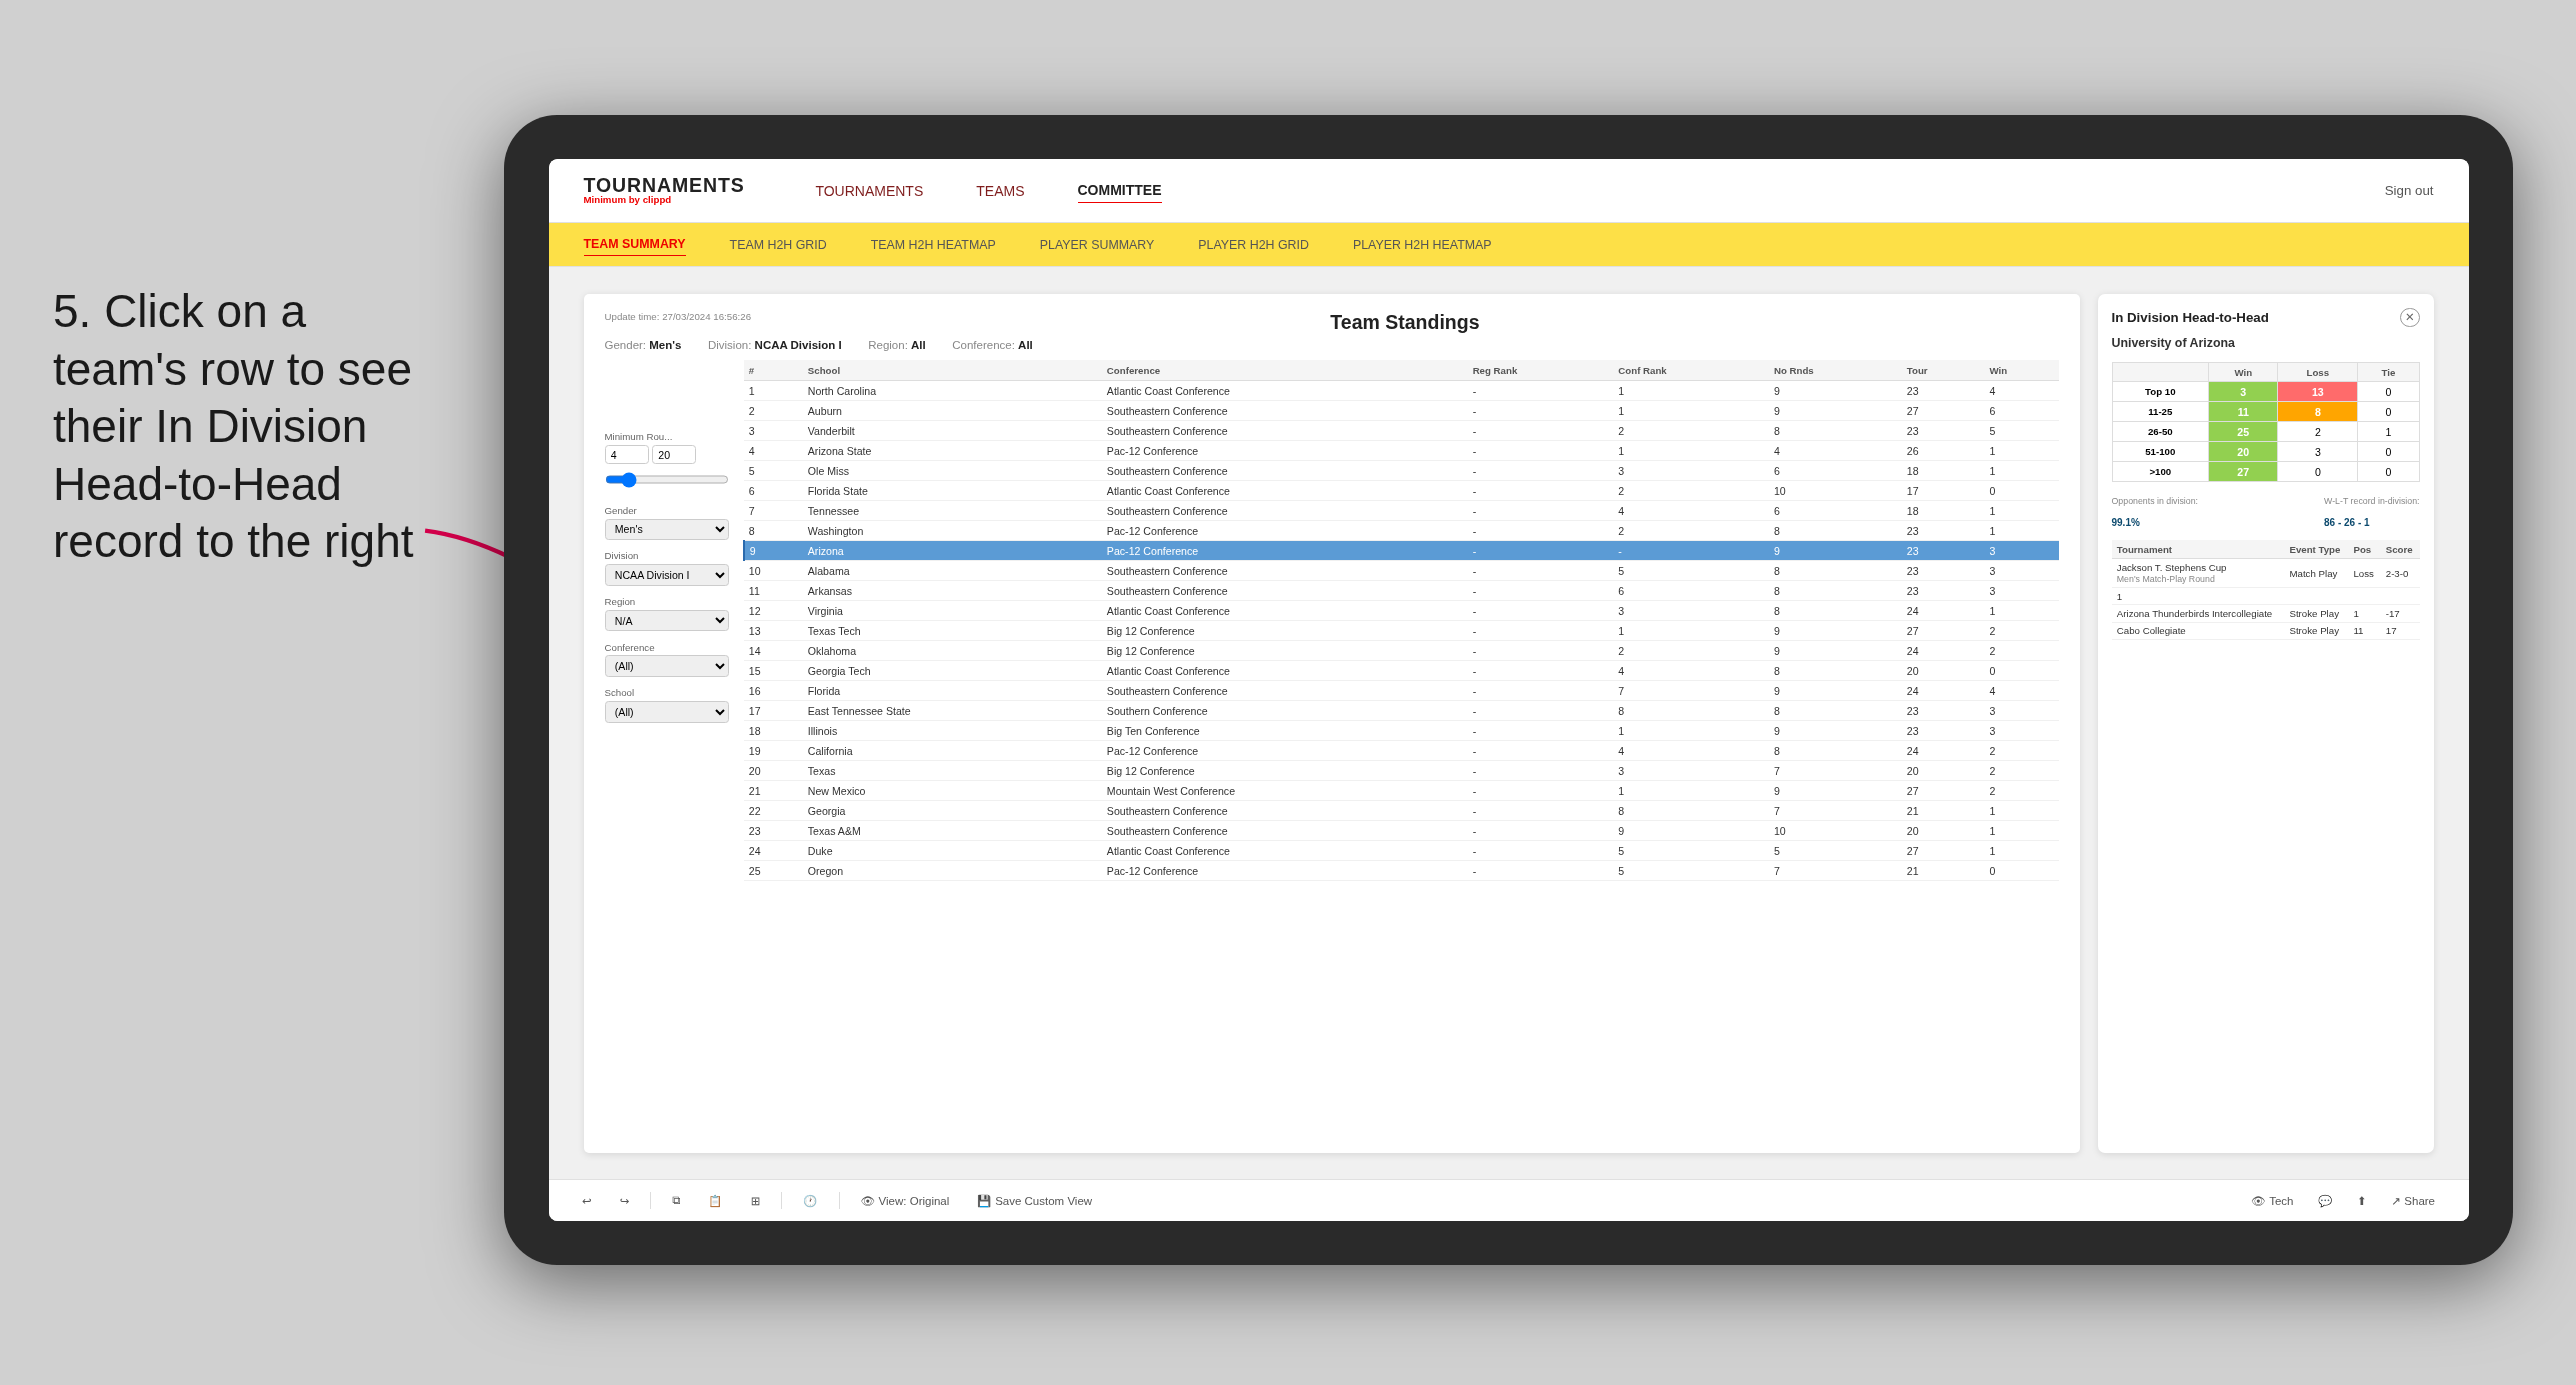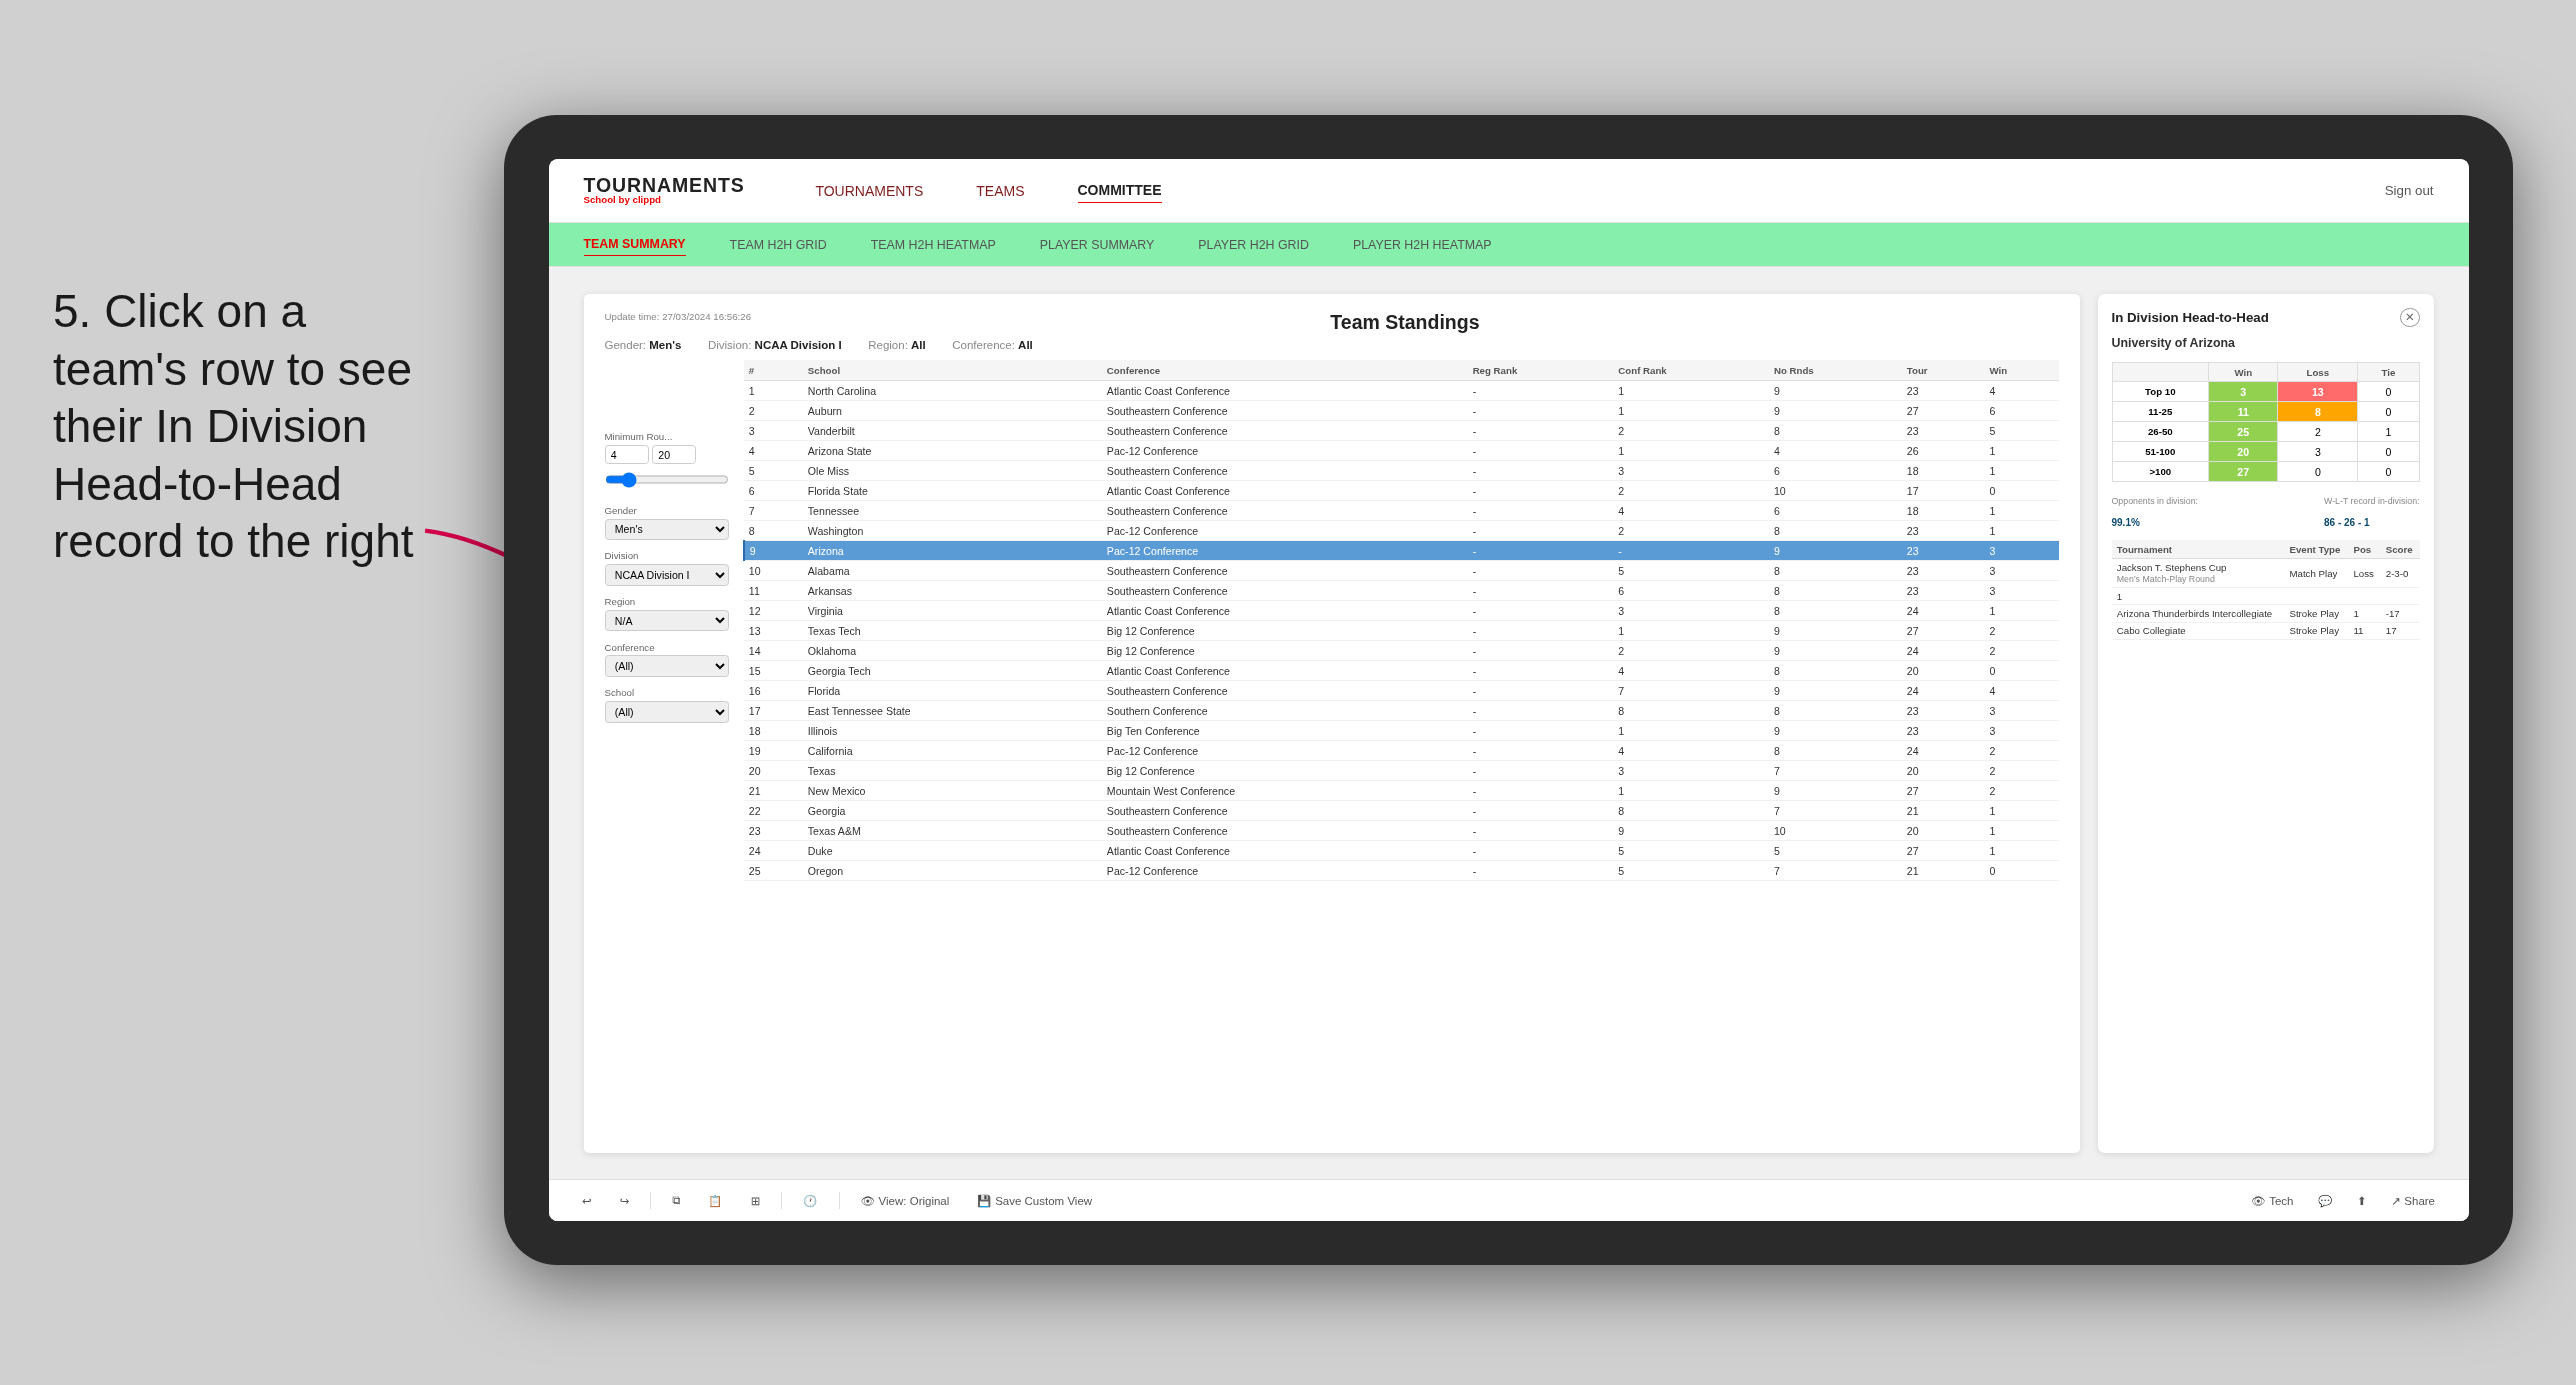--- a/index.html
+++ b/index.html
@@ -112,21 +112,21 @@
 
     .sign-out {
       margin-left: auto;
       font-size: 13.3px;
       color: #555;
       cursor: pointer;
     }
 
     
     .sub-nav {
-      background: #86efac;
+      background: #fde047;
       border-bottom: 1.8px solid #e0e0e0;
       padding: 0 35px;
       height: 44px;
       display: flex;
       align-items: center;
       gap: 44px;
     }
 
     .sub-nav-link {
       font-size: 12.4px;
@@ -458,21 +458,21 @@
     <path d="M 20 20 Q 100 30 200 100 Q 260 140 310 160" stroke="#d4004b" stroke-width="5" fill="none" marker-end="url(#arrowhead)"></path>
   </svg>
 
   <div class="tablet-frame">
     <div class="tablet-screen">
 
       <div class="top-nav">
         <div class="logo-area">
           <span class="logo-scoreboard">TOURNAMENTS</span>
           <span class="logo-powered">
-            <span>School by</span> <span class="logo-brand" style="color:#e00;font-weight:bold;">clippd</span>
+            <span>Minimum by</span> <span class="logo-brand" style="color:#e00;font-weight:bold;">clippd</span>
           </span>
         </div>
         <span class="top-nav-link">TOURNAMENTS</span>
         <span class="top-nav-link">TEAMS</span>
         <span class="top-nav-link active">COMMITTEE</span>
         <span class="sign-out">Sign out</span>
       </div>
 
       <div class="sub-nav">
         <span class="sub-nav-link active">TEAM SUMMARY</span>

